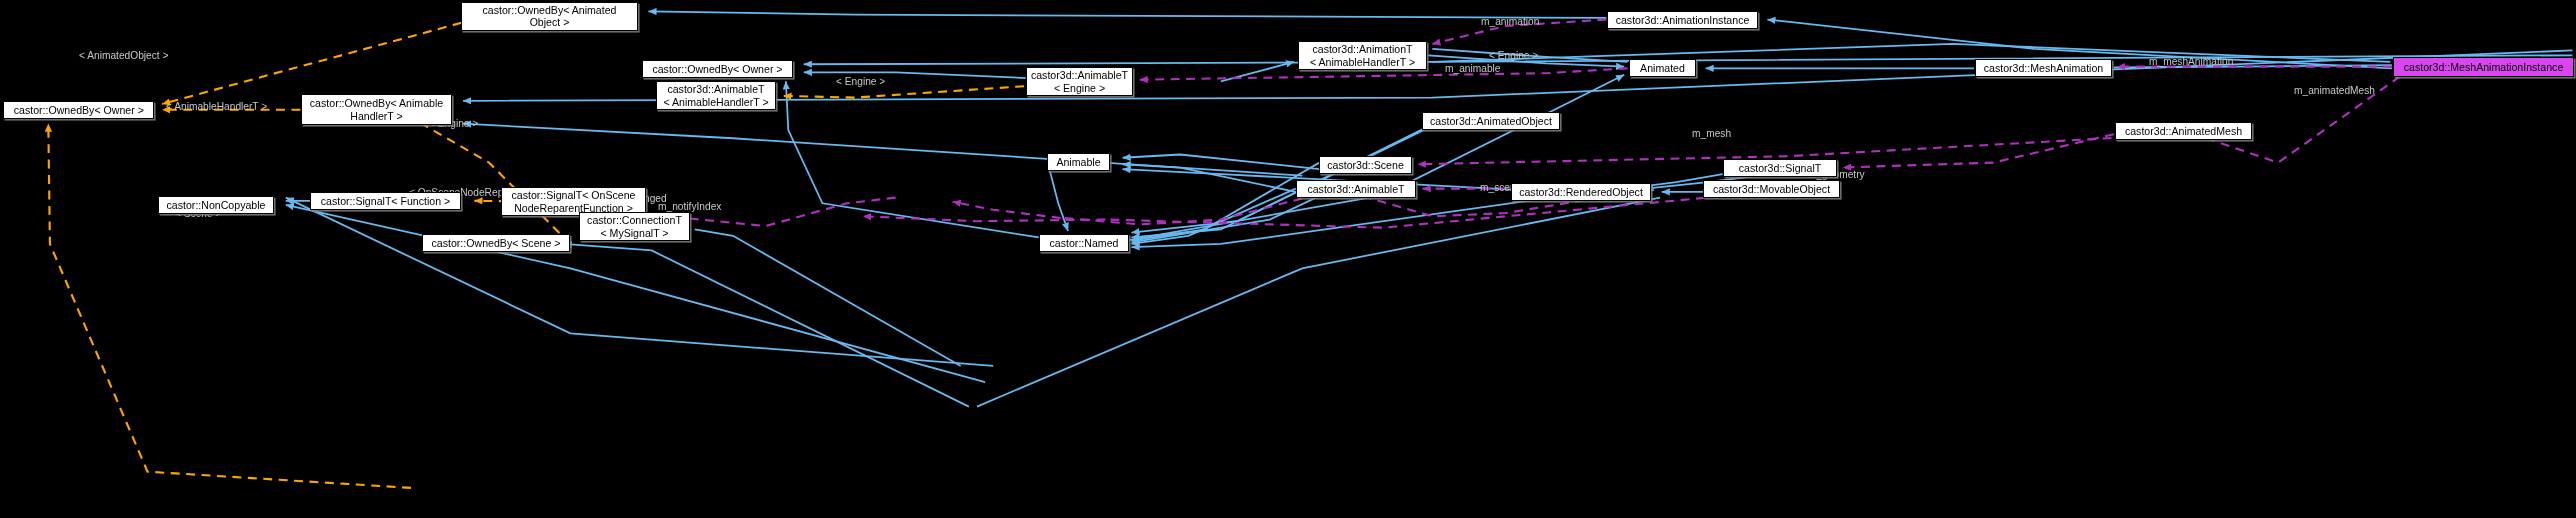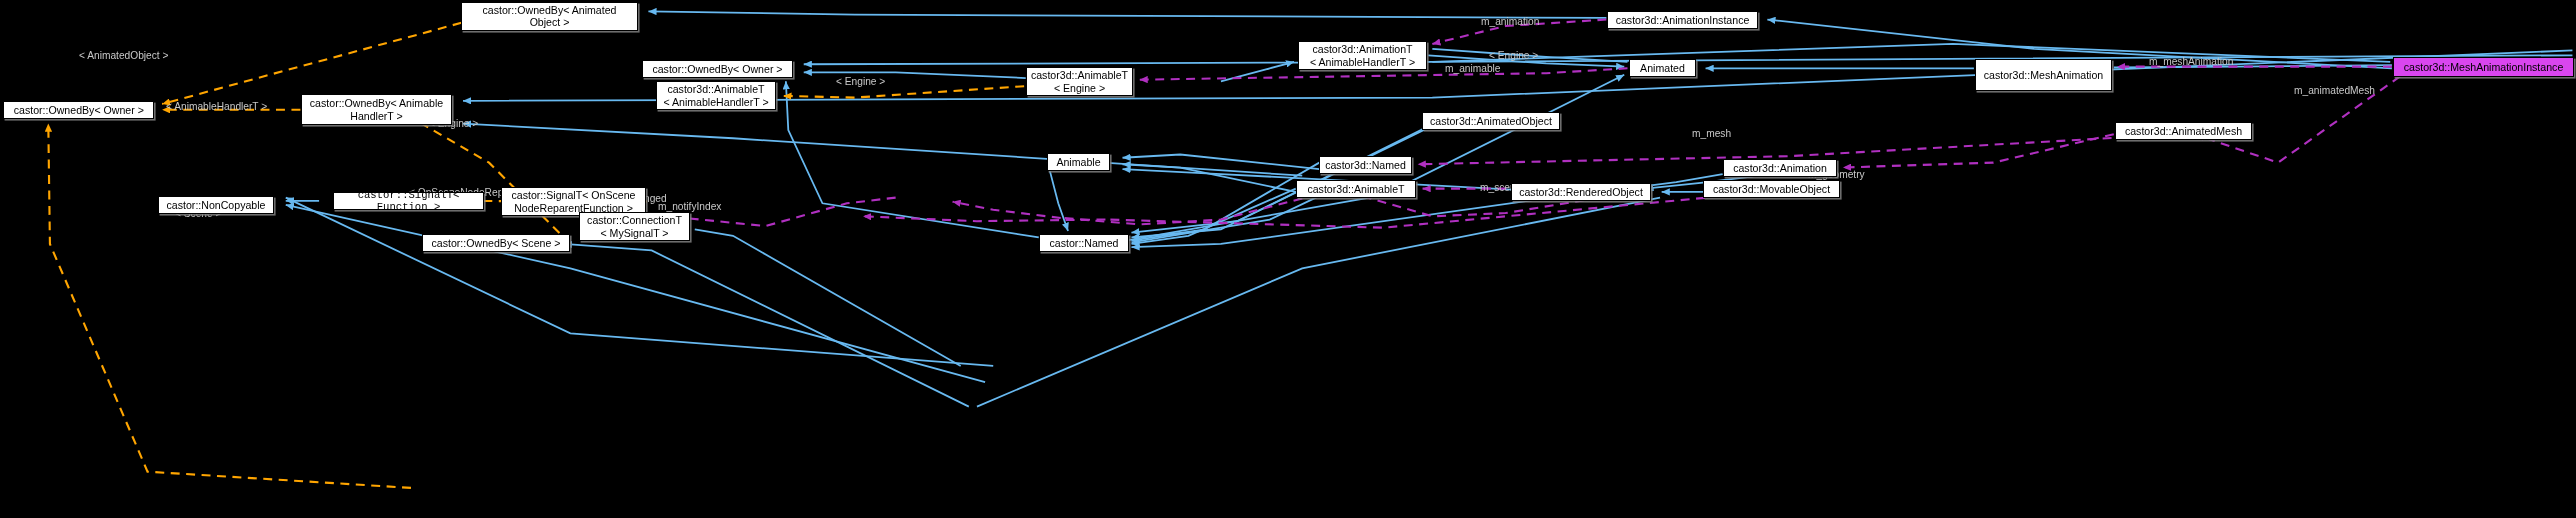--- a/index.html
+++ b/index.html
@@ -165,35 +165,35 @@
   <div class="node" style="left:3.3px;top:101px;width:151px;height:18px;">castor::OwnedBy&lt; Owner &gt;</div>
   <div class="node" style="left:301px;top:94px;width:151px;height:31px;">castor::OwnedBy&lt; Animable
 HandlerT &gt;</div>
   <div class="node" style="left:1298px;top:41px;width:129px;height:29px;">castor3d::AnimationT
 &lt; AnimableHandlerT &gt;</div>
   <div class="node" style="left:1607px;top:11.4px;width:151px;height:18px;">castor3d::AnimationInstance</div>
   <div class="node" style="left:642px;top:60px;width:151px;height:18px;">castor::OwnedBy&lt; Owner &gt;</div>
   <div class="node" style="left:1026px;top:67px;width:107px;height:29px;">castor3d::AnimableT
 &lt; Engine &gt;</div>
   <div class="node" style="left:1629px;top:59px;width:67px;height:18px;">Animated</div>
-  <div class="node" style="left:1975px;top:59px;width:137px;height:32px;">castor3d::MeshAnimation</div>
+  <div class="node" style="left:1975px;top:59px;width:137px;height:18px;">castor3d::MeshAnimation</div>
   <div class="node highlight" style="left:2393px;top:57px;width:181px;height:19.5px;">castor3d::MeshAnimationInstance</div>
   <div class="node" style="left:656px;top:81px;width:120px;height:29px;">castor3d::AnimableT
 &lt; AnimableHandlerT &gt;</div>
   <div class="node" style="left:1039px;top:234px;width:90px;height:18px;">castor::Named</div>
   <div class="node" style="left:1422px;top:112px;width:138px;height:18px;">castor3d::AnimatedObject</div>
-  <div class="node" style="left:1319px;top:156px;width:93px;height:18px;">castor3d::Named</div>
+  <div class="node" style="left:1319px;top:156px;width:93px;height:18px;">castor3d::Scene</div>
   <div class="node" style="left:2115px;top:122px;width:137px;height:18px;">castor3d::AnimatedMesh</div>
   <div class="node" style="left:1047px;top:153px;width:63px;height:18px;">Animable</div>
   <div class="node" style="left:1511px;top:183px;width:140px;height:18px;">castor3d::RenderedObject</div>
-  <div class="node" style="left:1723px;top:159px;width:114px;height:18px;">castor3d::Animation</div>
+  <div class="node" style="left:1723px;top:159px;width:114px;height:18px;">castor3d::SignalT</div>
   <div class="node" style="left:1296px;top:180px;width:120px;height:18px;">castor3d::AnimableT</div>
   <div class="node" style="left:1703px;top:180px;width:137px;height:18px;">castor3d::MovableObject</div>
   <div class="node" style="left:158px;top:196px;width:116px;height:18px;">castor::NonCopyable</div>
-  <div class="node" style="left:333px;top:192px;width:151px;height:18px;font-family:Liberation Mono, monospace;">castor::SignalT&lt; Function &gt;</div>
+  <div class="node" style="left:310px;top:192px;width:151px;height:18px;">castor::SignalT&lt; Function &gt;</div>
   <div class="node" style="left:501px;top:187px;width:145px;height:29px;">castor::SignalT&lt; OnScene
 NodeReparentFunction &gt;</div>
   <div class="node" style="left:579px;top:212px;width:111px;height:29px;">castor::ConnectionT
 &lt; MySignalT &gt;</div>
   <div class="node" style="left:422px;top:234px;width:148px;height:18px;">castor::OwnedBy&lt; Scene &gt;</div>
 
   <div class="edge-label" style="left:79px;top:50px;">&lt; AnimatedObject &gt;</div>
   <div class="edge-label" style="left:166px;top:101px;">&lt; AnimableHandlerT &gt;</div>
   <div class="edge-label" style="left:1489px;top:50px;">&lt; Engine &gt;</div>
   <div class="edge-label" style="left:1481px;top:16.3px;">m_animation</div>

